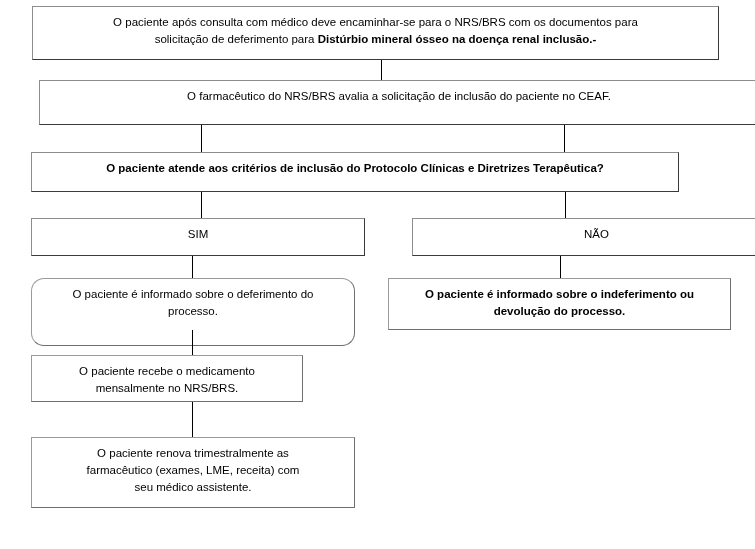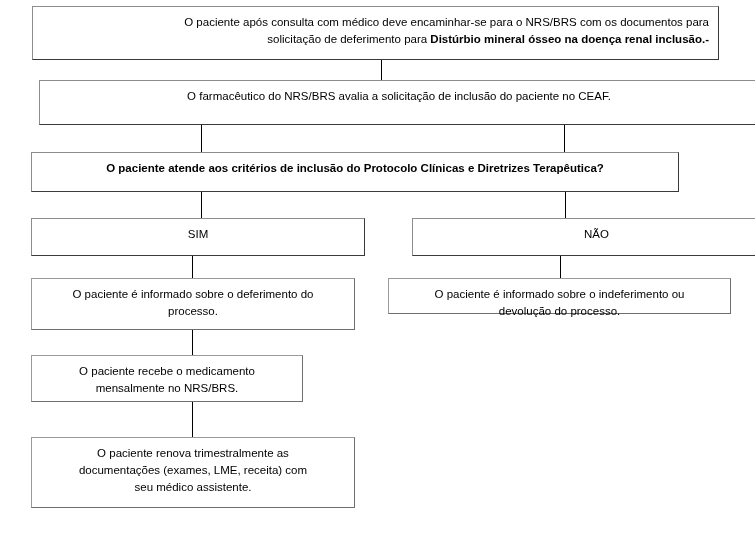--- a/index.html
+++ b/index.html
@@ -34,21 +34,21 @@
     line-height: 17px;
     color: #000000;
   }
   .node .txt {
     display: block;
     padding: 7px 9px 0 9px;
     width: 100%;
     white-space: pre-line;
   }
   .node.center .txt { text-align: center; }
-  .node.left .txt   { text-align: right; }
+  .node.left .txt   { text-align: center; }
   .node.dark {
     border-color: #3a3a3a;
     border-top-color: #8d8d8d;
     border-left-color: #8d8d8d;
   }
   .node .strong { font-weight: bold; }
 
   .connector {
     position: absolute;
     background: #000000;
@@ -84,38 +84,38 @@
     <span class="txt">SIM</span>
   </div>
 
   <div class="node center dark" style="left:412px; top:218px; width:369px; height:38px;">
     <span class="txt">NÃO</span>
   </div>
 
   <div class="connector v" style="left:192px; top:256px; height:22px;"></div>
   <div class="connector v" style="left:560px; top:256px; height:22px;"></div>
 
-  <div class="node center" style="left:31px; top:278px; width:324px; height:52px;">
+  <div class="node center" style="left:31px; top:278px; width:324px; height:68px;border-radius:13px;">
     <span class="txt">O paciente é informado sobre o deferimento do
 processo.</span>
   </div>
 
-  <div class="node center" style="left:388px; top:278px; width:343px; height:36px;">
+  <div class="node center" style="left:388px; top:278px; width:343px; height:52px;font-weight:bold;">
     <span class="txt">O paciente é informado sobre o indeferimento ou
 devolução do processo.</span>
   </div>
 
   <div class="connector v" style="left:192px; top:330px; height:25px;"></div>
 
   <div class="node center" style="left:31px; top:355px; width:272px; height:47px;">
     <span class="txt">O paciente recebe o medicamento
 mensalmente no NRS/BRS.</span>
   </div>
 
   <div class="connector v" style="left:192px; top:402px; height:35px;"></div>
 
   <div class="node center" style="left:31px; top:437px; width:324px; height:71px;">
     <span class="txt">O paciente renova trimestralmente as
-documentações (exames, LME, receita) com
+farmacêutico (exames, LME, receita) com
 seu médico assistente.</span>
   </div>
 
 </div>
 
 </body></html>

